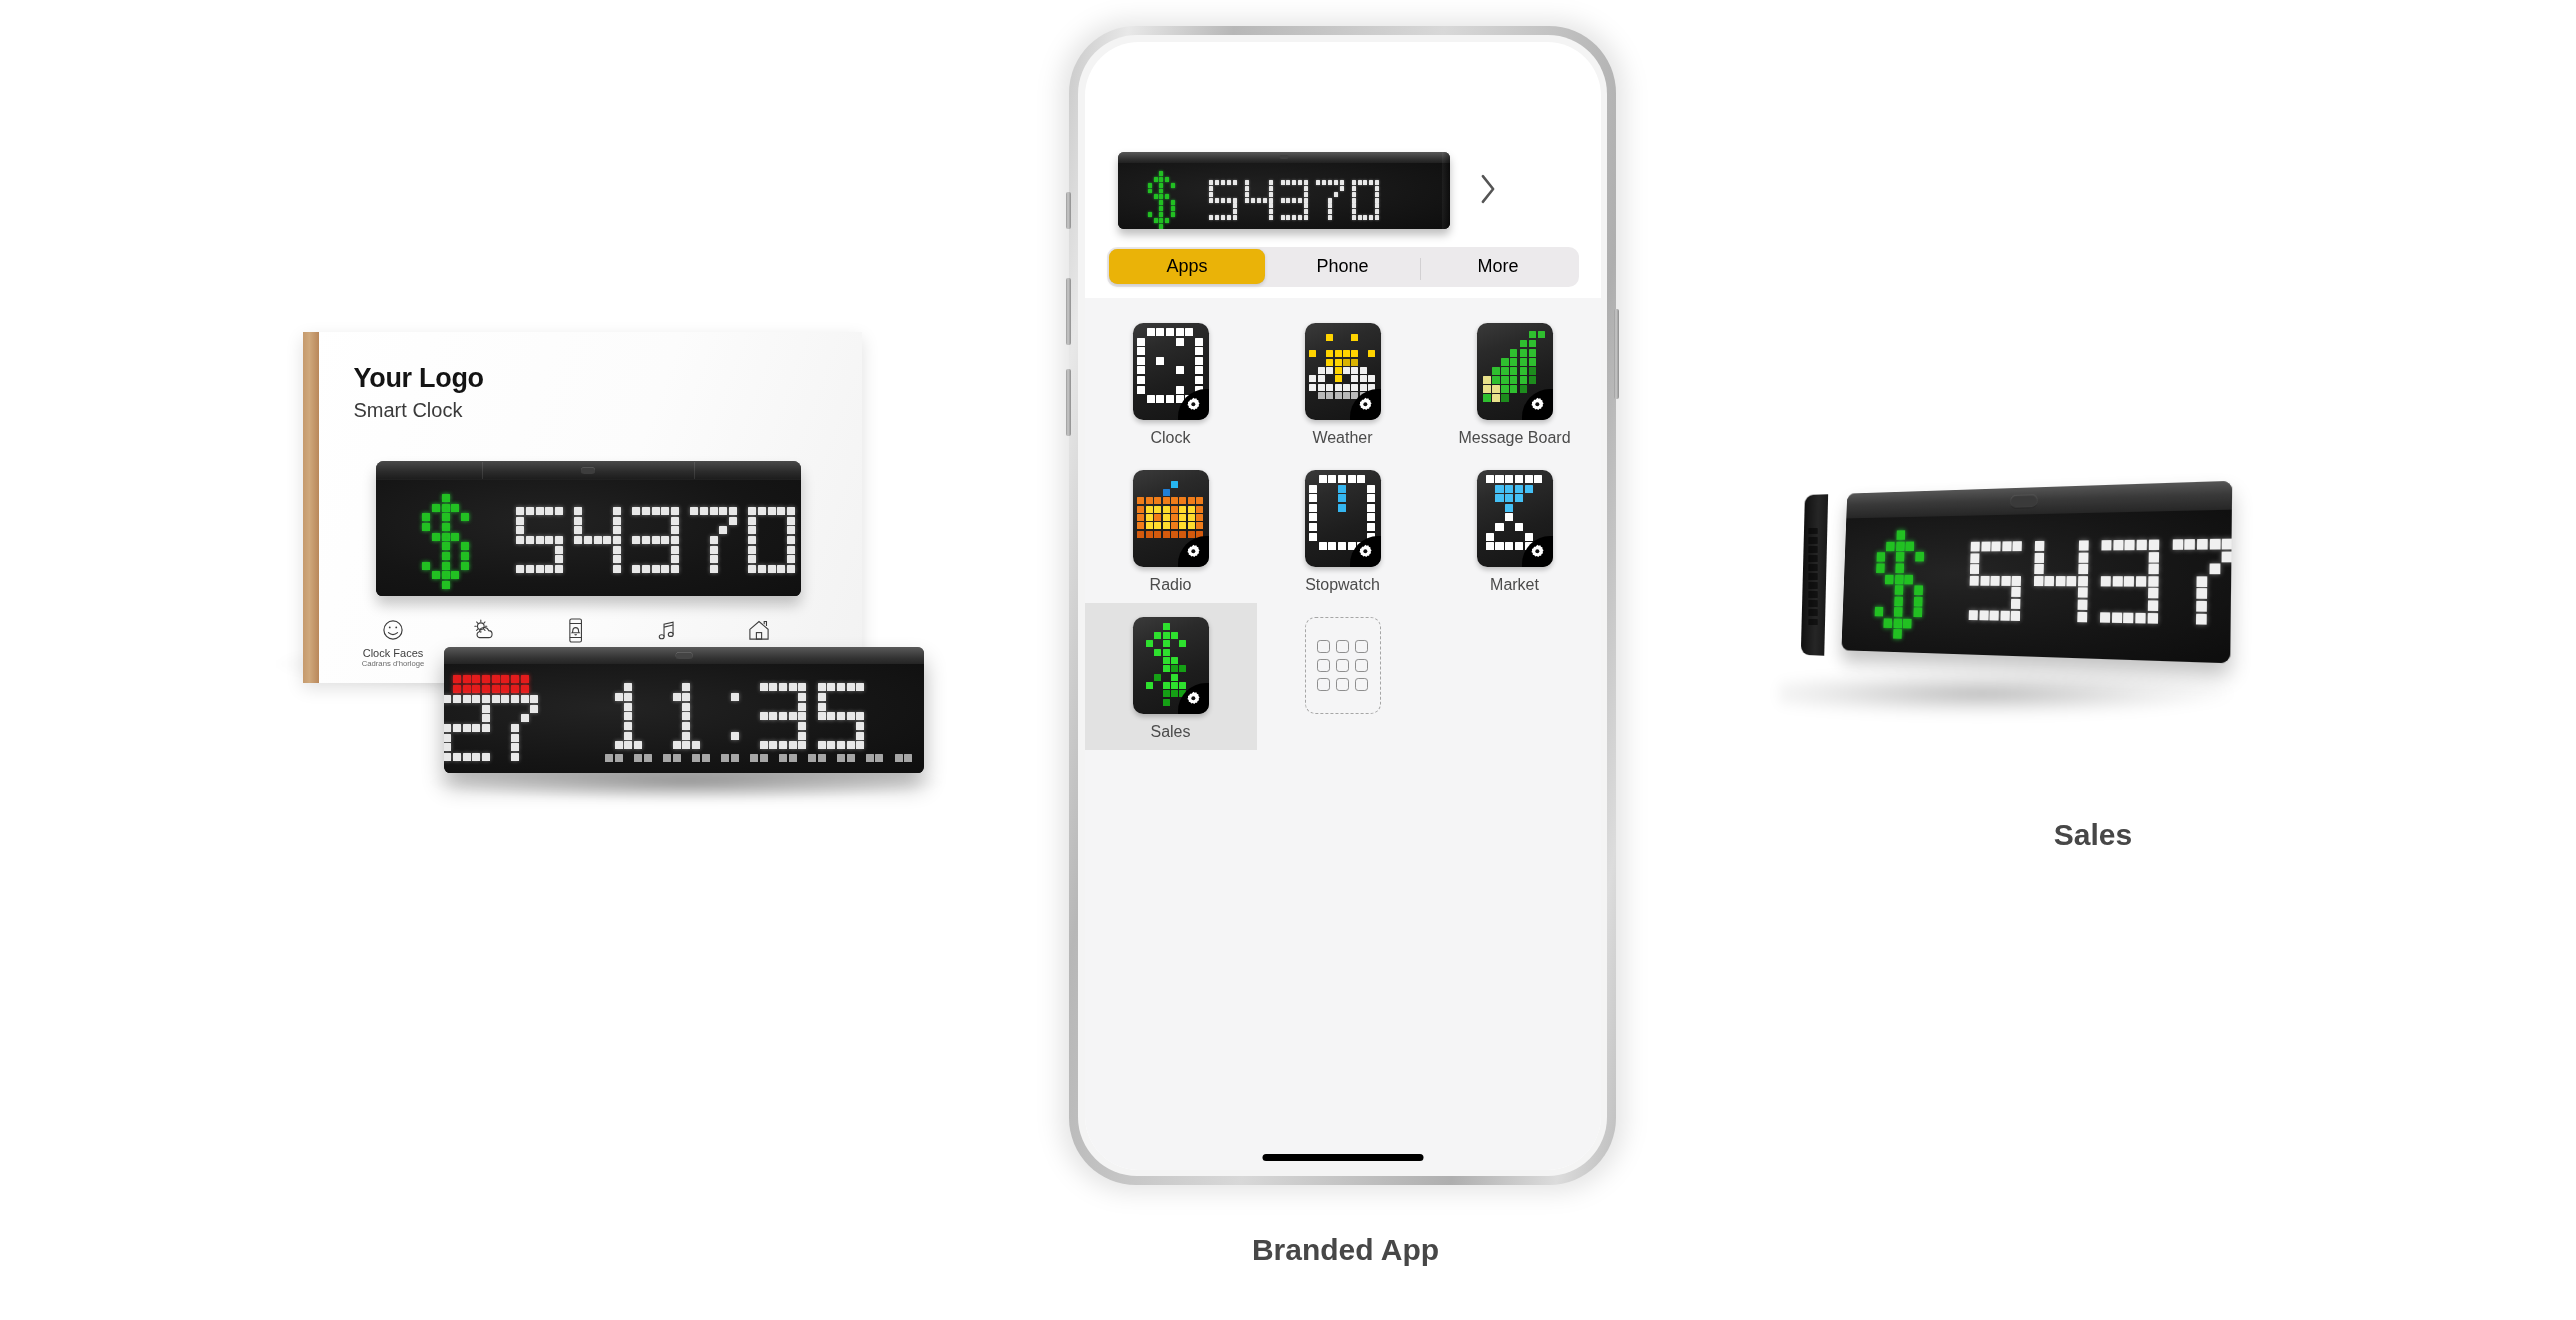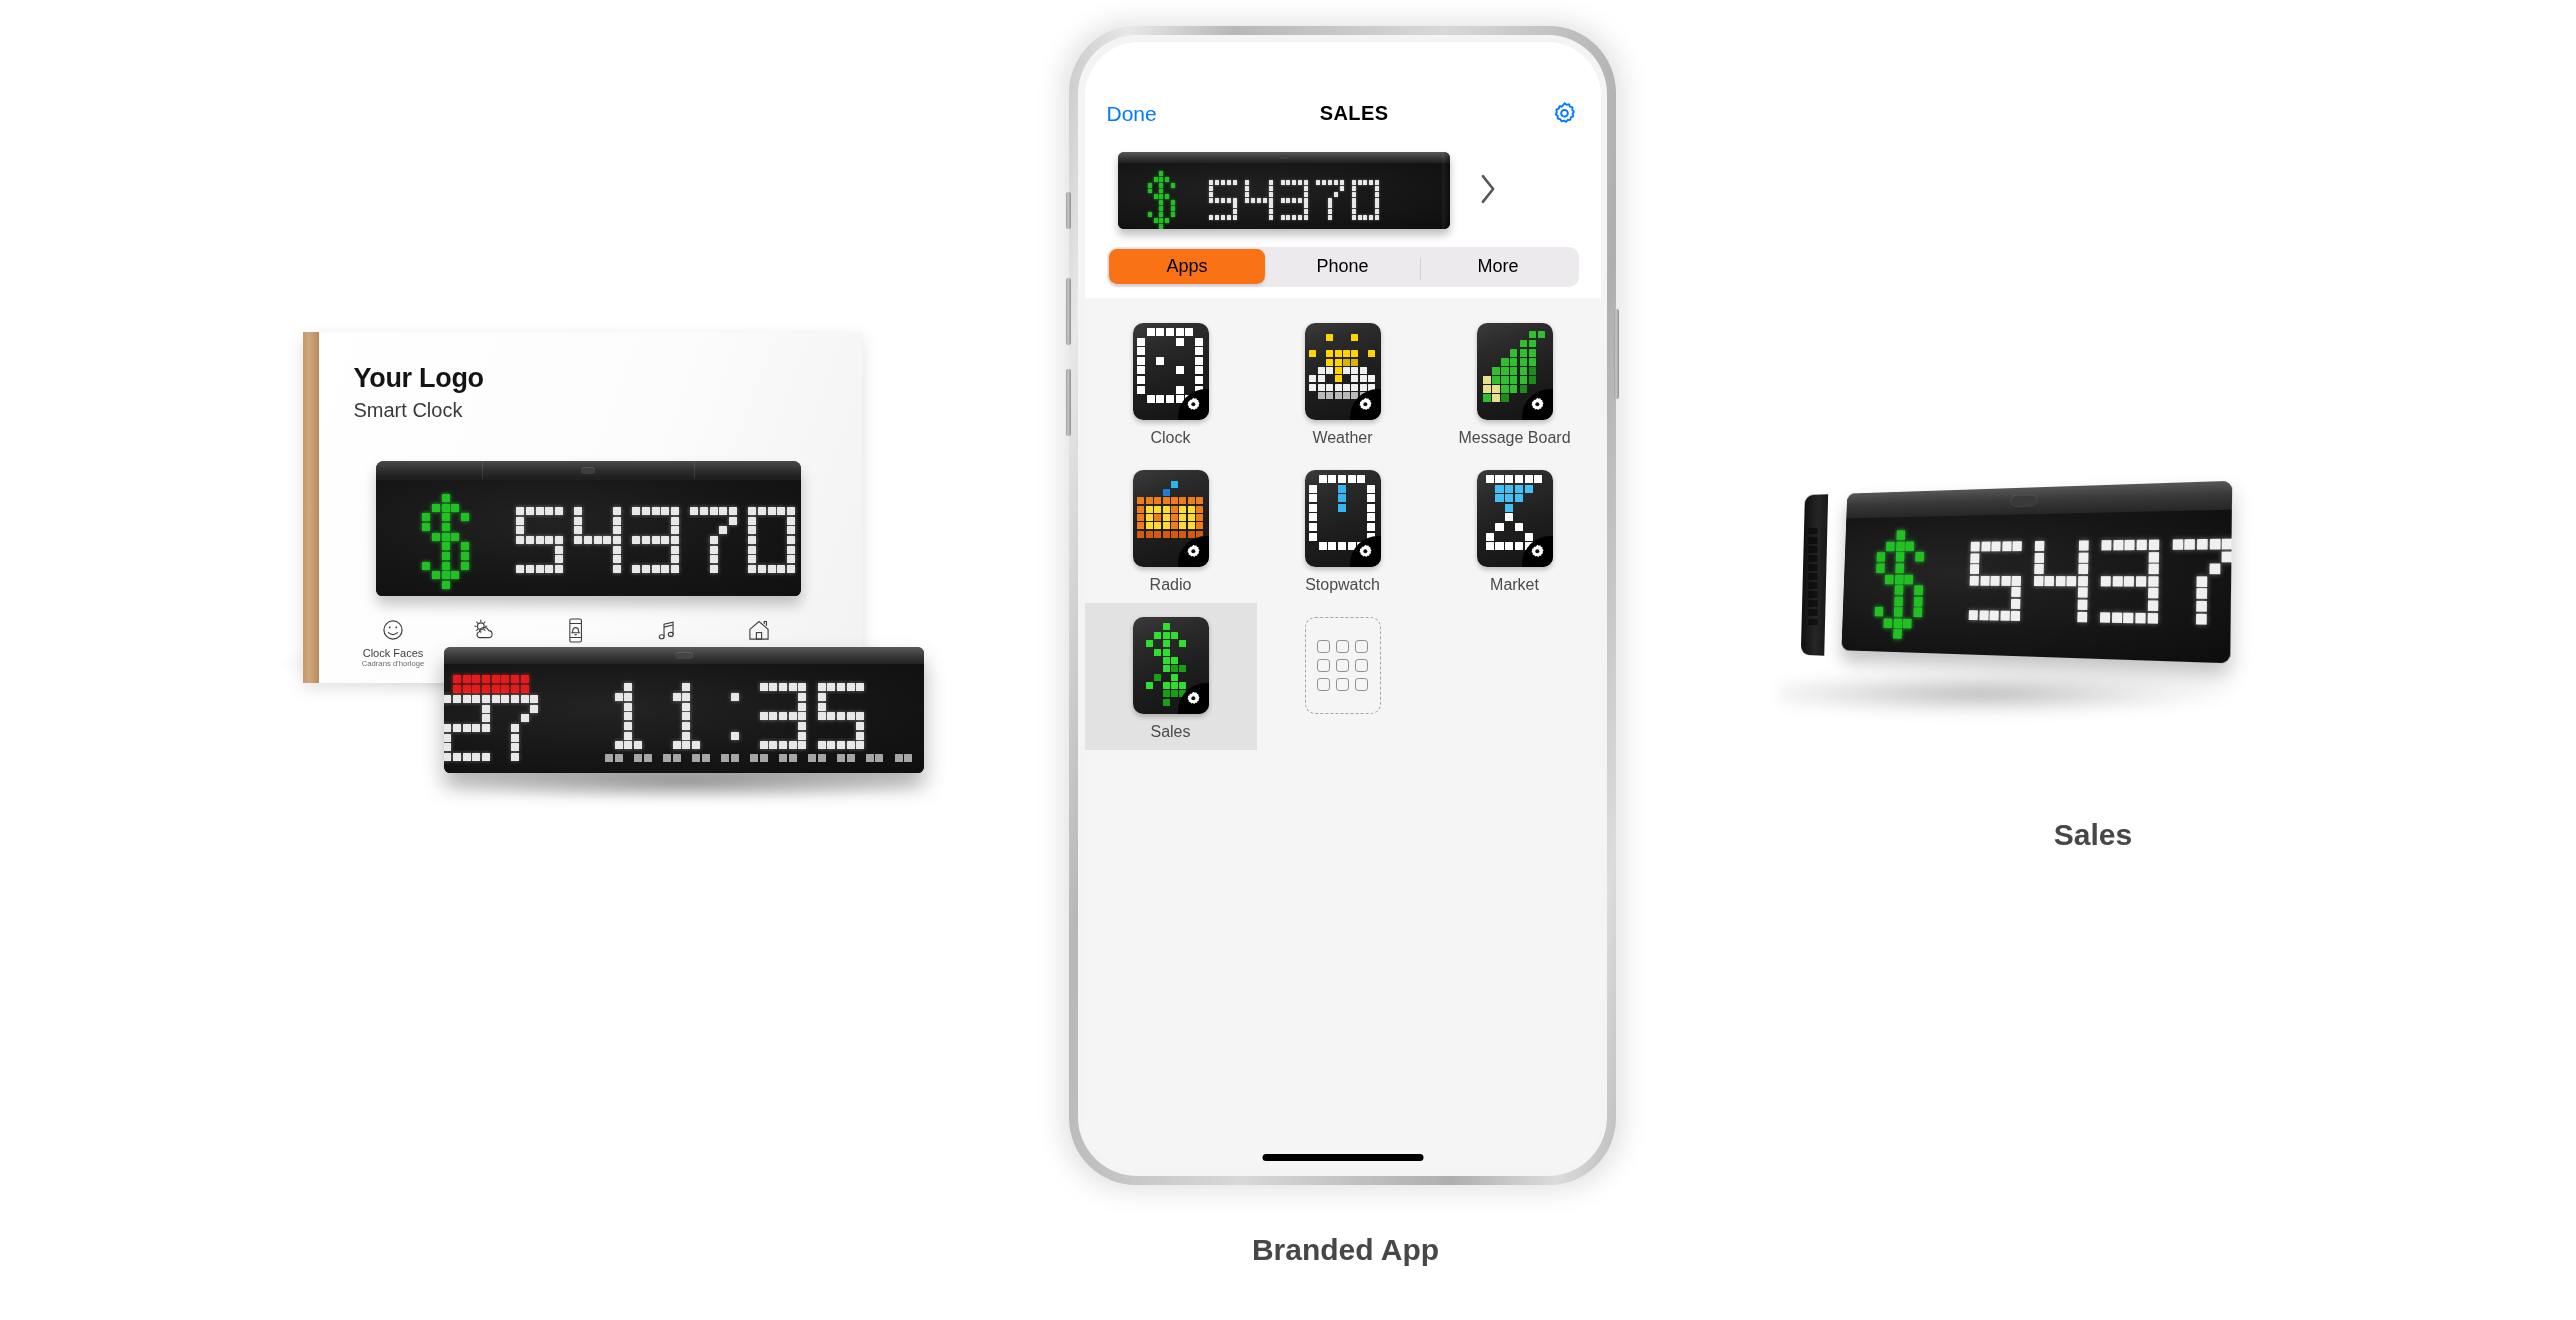--- a/index.html
+++ b/index.html
@@ -181,21 +181,21 @@
 
   
   .seg-wrap { position: absolute; left: 0; top: 205px; width: 516px; padding: 0 22px; }
   .seg {
     display: flex; background: #eceaec; border-radius: 10.3px; padding: 2.6px; height: 40px;
   }
   .seg .seg-item {
     flex: 1; display:flex; align-items:center; justify-content:center;
     font-size: 18px; color: #000; border-radius: 8.4px; position: relative;
   }
-  .seg .seg-item.active { background: #f97316; box-shadow: 0 1.3px 3.9px rgba(0,0,0,0.14), 0 0 0.6px rgba(0,0,0,0.12); }
+  .seg .seg-item.active { background: #eab308; box-shadow: 0 1.3px 3.9px rgba(0,0,0,0.14), 0 0 0.6px rgba(0,0,0,0.12); }
   .seg .seg-item + .seg-item::before {
     content:""; position:absolute; left:0; top: 9px; width:0.6px; height: 22px; background:#d2d0d2;
   }
   .seg .seg-item.active + .seg-item::before,
   .seg .seg-item.hidden-div::before { background: transparent; }
 
   
   .apps-area {
     position: absolute; left: 0; top: 256px; width: 516px; height: 781px;
     background: #f5f5f6; padding-top: 11.6px;
@@ -636,30 +636,20 @@
     <div class="phone-frame"></div>
     <div class="side-btn sb-mute"></div>
     <div class="side-btn sb-volup"></div>
     <div class="side-btn sb-voldn"></div>
     <div class="side-btn sb-power"></div>
     <div class="phone-bezel"></div>
 
     <div class="phone-screen">
 
 
-      <div class="nav-bar">
-        <div class="nav-done">Done</div>
-        <div class="nav-title">SALES</div>
-        <div class="gear">
-          <svg width="27" height="27" viewBox="0 0 42 42" fill="none" stroke="#007AFF" stroke-width="3">
-            <path d="M21 5.2l3.2 2.3 3.8-.9 1.6 3.6 3.7 1.3-.3 3.9 2.7 2.8-2.1 3.3.9 3.8-3.5 1.8-1.1 3.8-3.9.1-2.6 2.9-3.4-1.9-3.7 1.1-2-3.4-3.8-1-.1-3.9-3-2.5 1.7-3.5-.7-3.8 3.6-1.6 1.3-3.7 3.9.4z" stroke-linejoin="round"></path>
-            <circle cx="21" cy="20.7" r="5.2"></circle>
-          </svg>
-        </div>
-      </div>
 
       <div class="device-card">
         <div class="mini-device">
           <div class="md-top">
               <div class="md-dot"></div>
             </div>
           <div class="md-screen led-screen" id="mini-led">
               <i class="px" style="left: 41px; top: 7.7px; width: 4.9px; height: 4.9px; background: rgb(34, 192, 34); box-shadow: rgba(40, 210, 60, 0.85) 0px 0px 2.7px;"></i>
               <i class="px" style="left: 36px; top: 13.7px; width: 4.9px; height: 4.9px; background: rgb(34, 192, 34); box-shadow: rgba(40, 210, 60, 0.85) 0px 0px 2.7px;"></i>
               <i class="px" style="left: 41px; top: 13.7px; width: 4.9px; height: 4.9px; background: rgb(34, 192, 34); box-shadow: rgba(40, 210, 60, 0.85) 0px 0px 2.7px;"></i>

